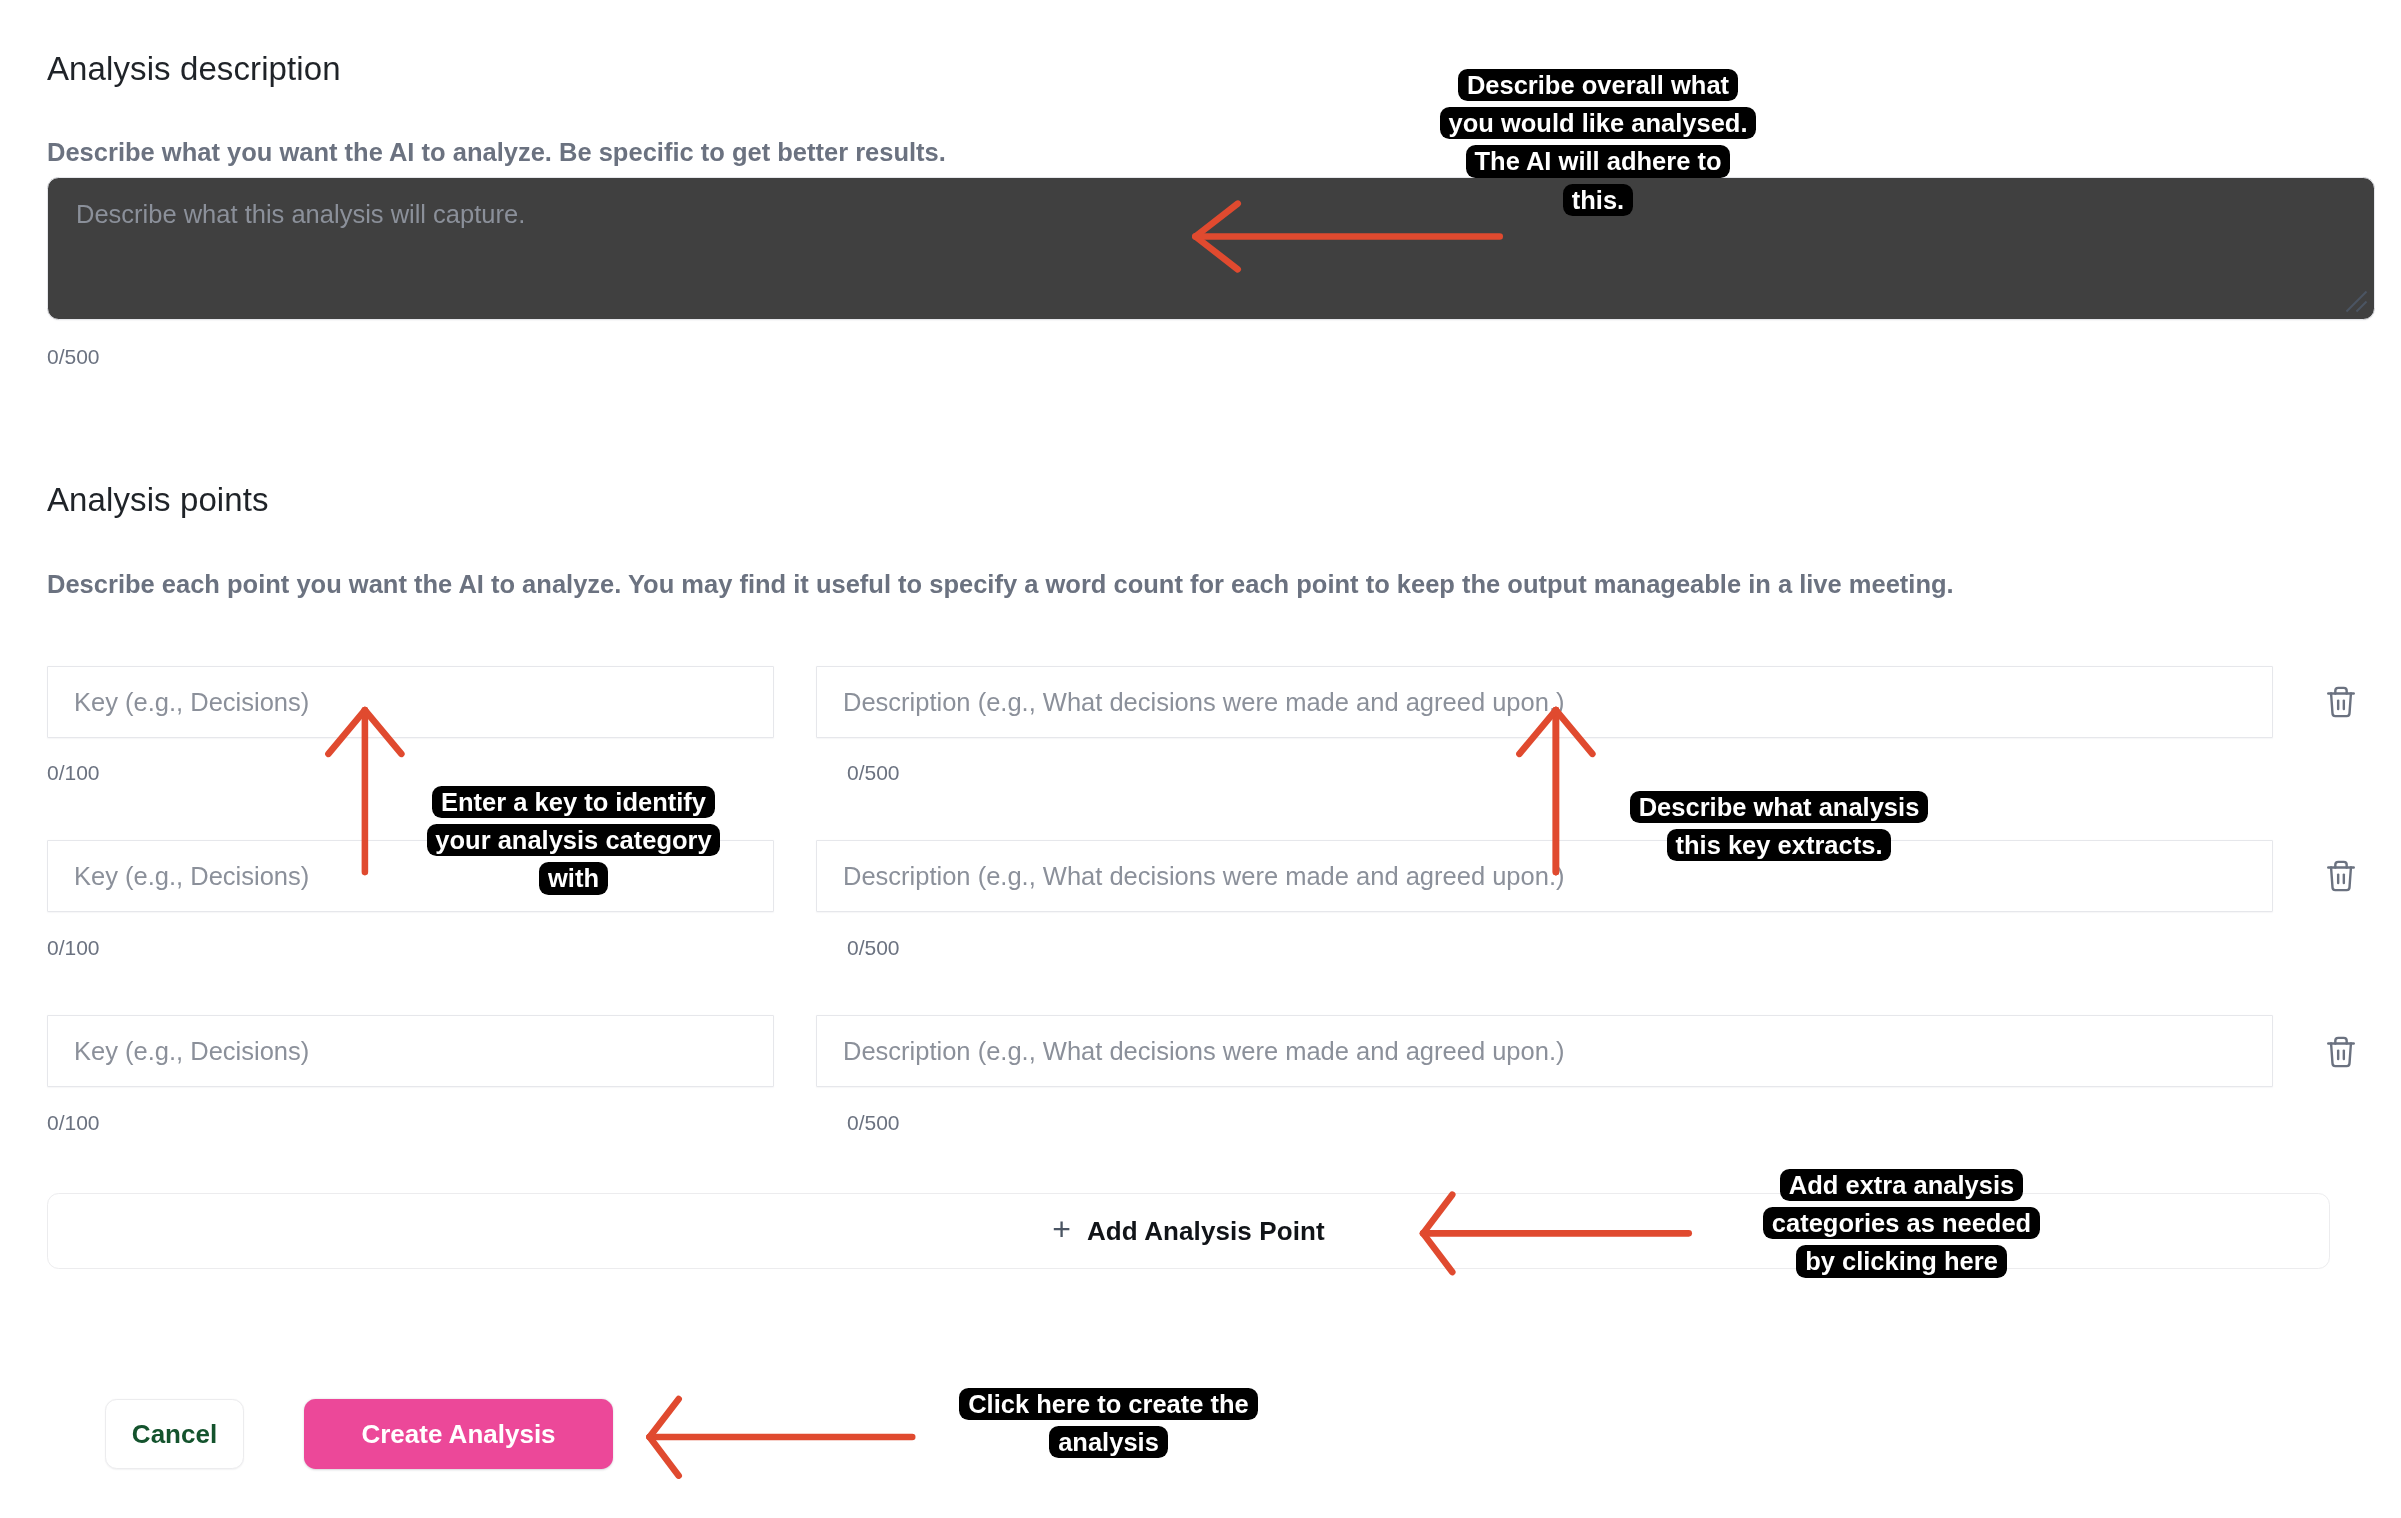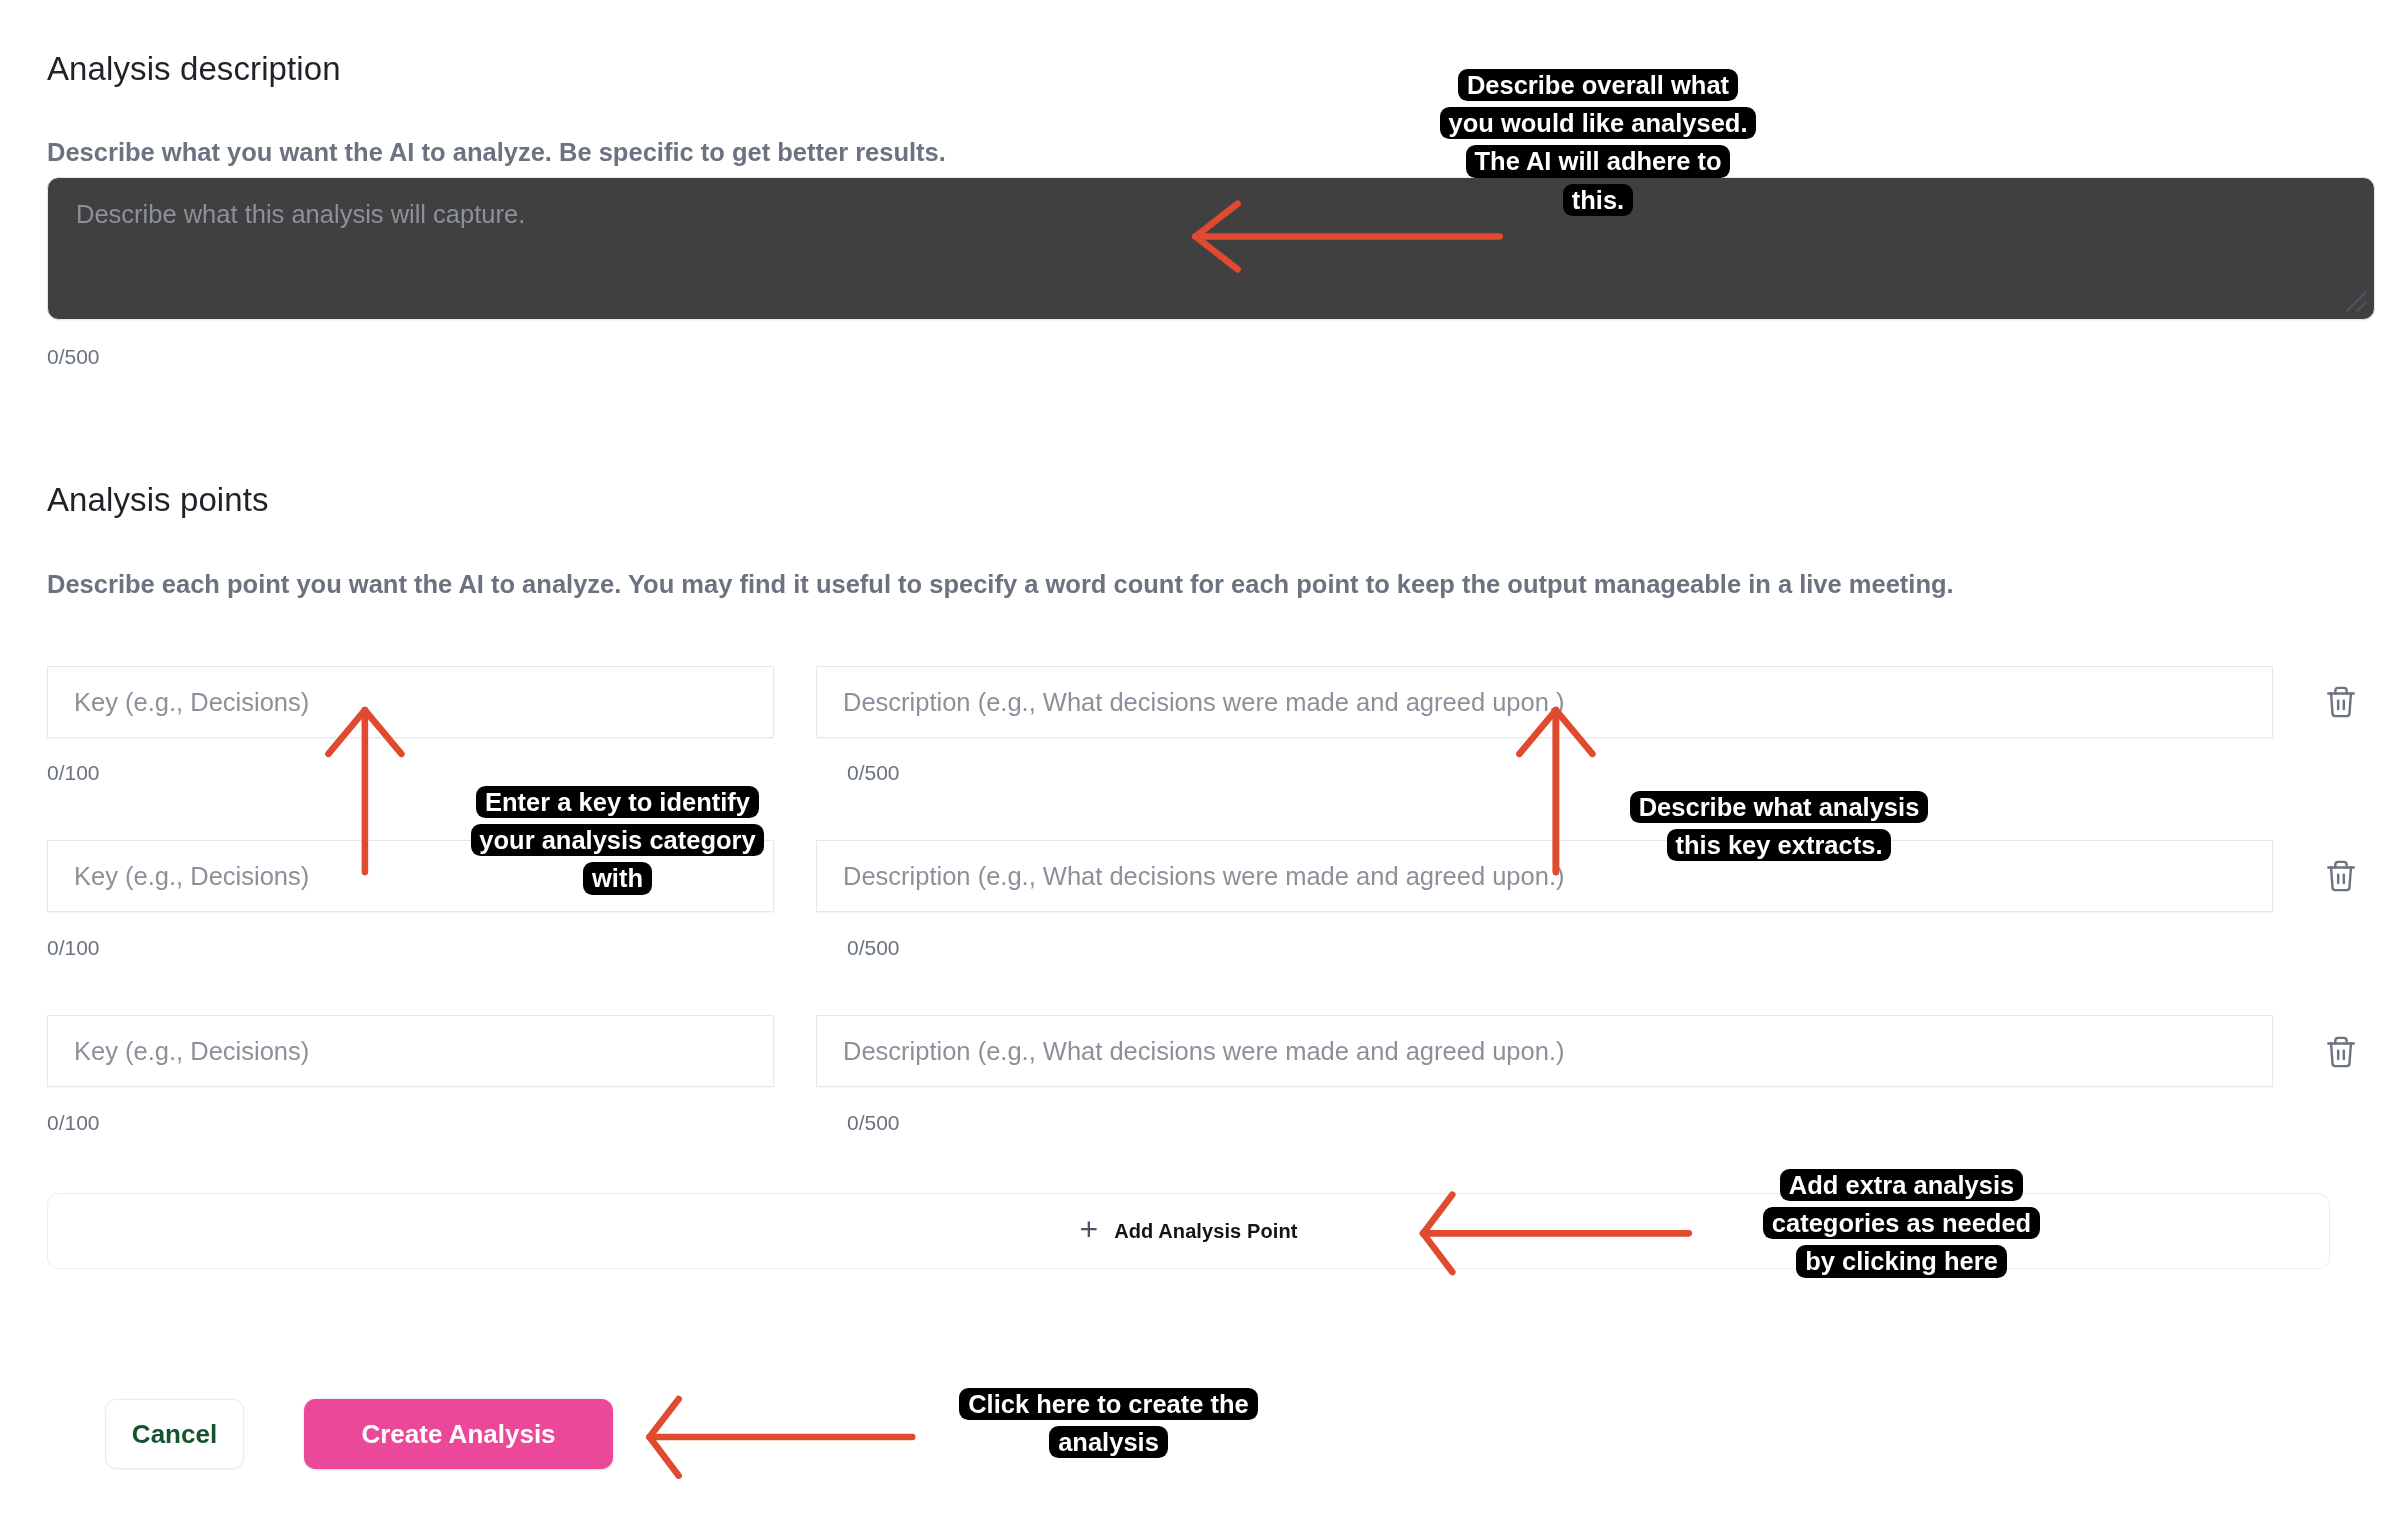--- a/index.html
+++ b/index.html
@@ -103,21 +103,21 @@
   }
   .add-plus {
     font-size: 32px;
     color: #4b5563;
     font-weight: 300;
     line-height: 1;
     position: relative;
     top: -2.2px;
   }
   .add-label {
-    font-size: 20px;
+    font-size: 26px;
     color: #111418;
     font-weight: 700;
     letter-spacing: 0.1px;
   }
 
   
   .btn-cancel {
     position: absolute;
     background: #ffffff;
     border: 1.5px solid #ececee;
@@ -301,21 +301,21 @@
     </g>
   </svg>
 
   <div class="callout" style="left:1401px; top:66px; width:394px;">
     <span>Describe overall what</span><br>
     <span>you would like analysed.</span><br>
     <span>The AI will adhere to</span><br>
     <span>this.</span>
   </div>
 
-  <div class="callout" style="left:424px; top:783px; width:387px;">
+  <div class="callout" style="left:380px; top:783px; width:387px;">
     <span>Enter a key to identify</span><br>
     <span>your analysis category</span><br>
     <span>with</span>
   </div>
 
   <div class="callout" style="left:1582px; top:788px; width:394px;">
     <span>Describe what analysis</span><br>
     <span>this key extracts.</span>
   </div>
 

